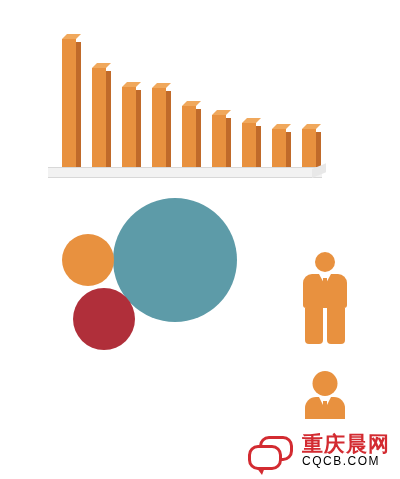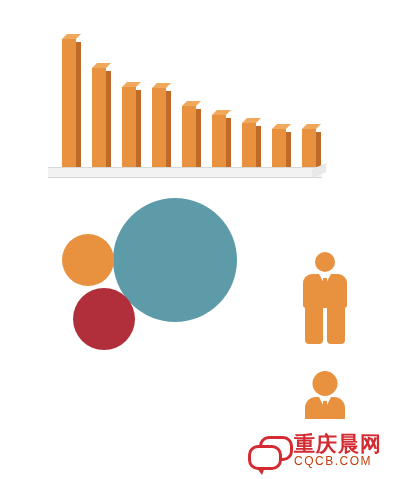--- a/index.html
+++ b/index.html
@@ -240,35 +240,35 @@
     position: absolute;
     left: 5px;
     bottom: -8px;
     width: 0;
     height: 0;
     border-left: 6px solid transparent;
     border-right: 3px solid transparent;
     border-top: 8px solid #d32b31;
   }
   #watermark-text {
-    margin-left: 4px;
+    margin-left: 12px;
     display: flex;
     flex-direction: column;
     justify-content: flex-start;
   }
   #watermark-cn {
     font-size: 21px;
     font-weight: bold;
     color: #d32b31;
     letter-spacing: 1px;
     line-height: 1.05;
   }
   #watermark-url {
     font-size: 12px;
-    color: #c2410c;
+    color: #000000;
     letter-spacing: 1.5px;
     line-height: 1.1;
   }
 </style>
 </head>
 <body>
 
 <div id="stage">
 
   <div id="bar-chart">

